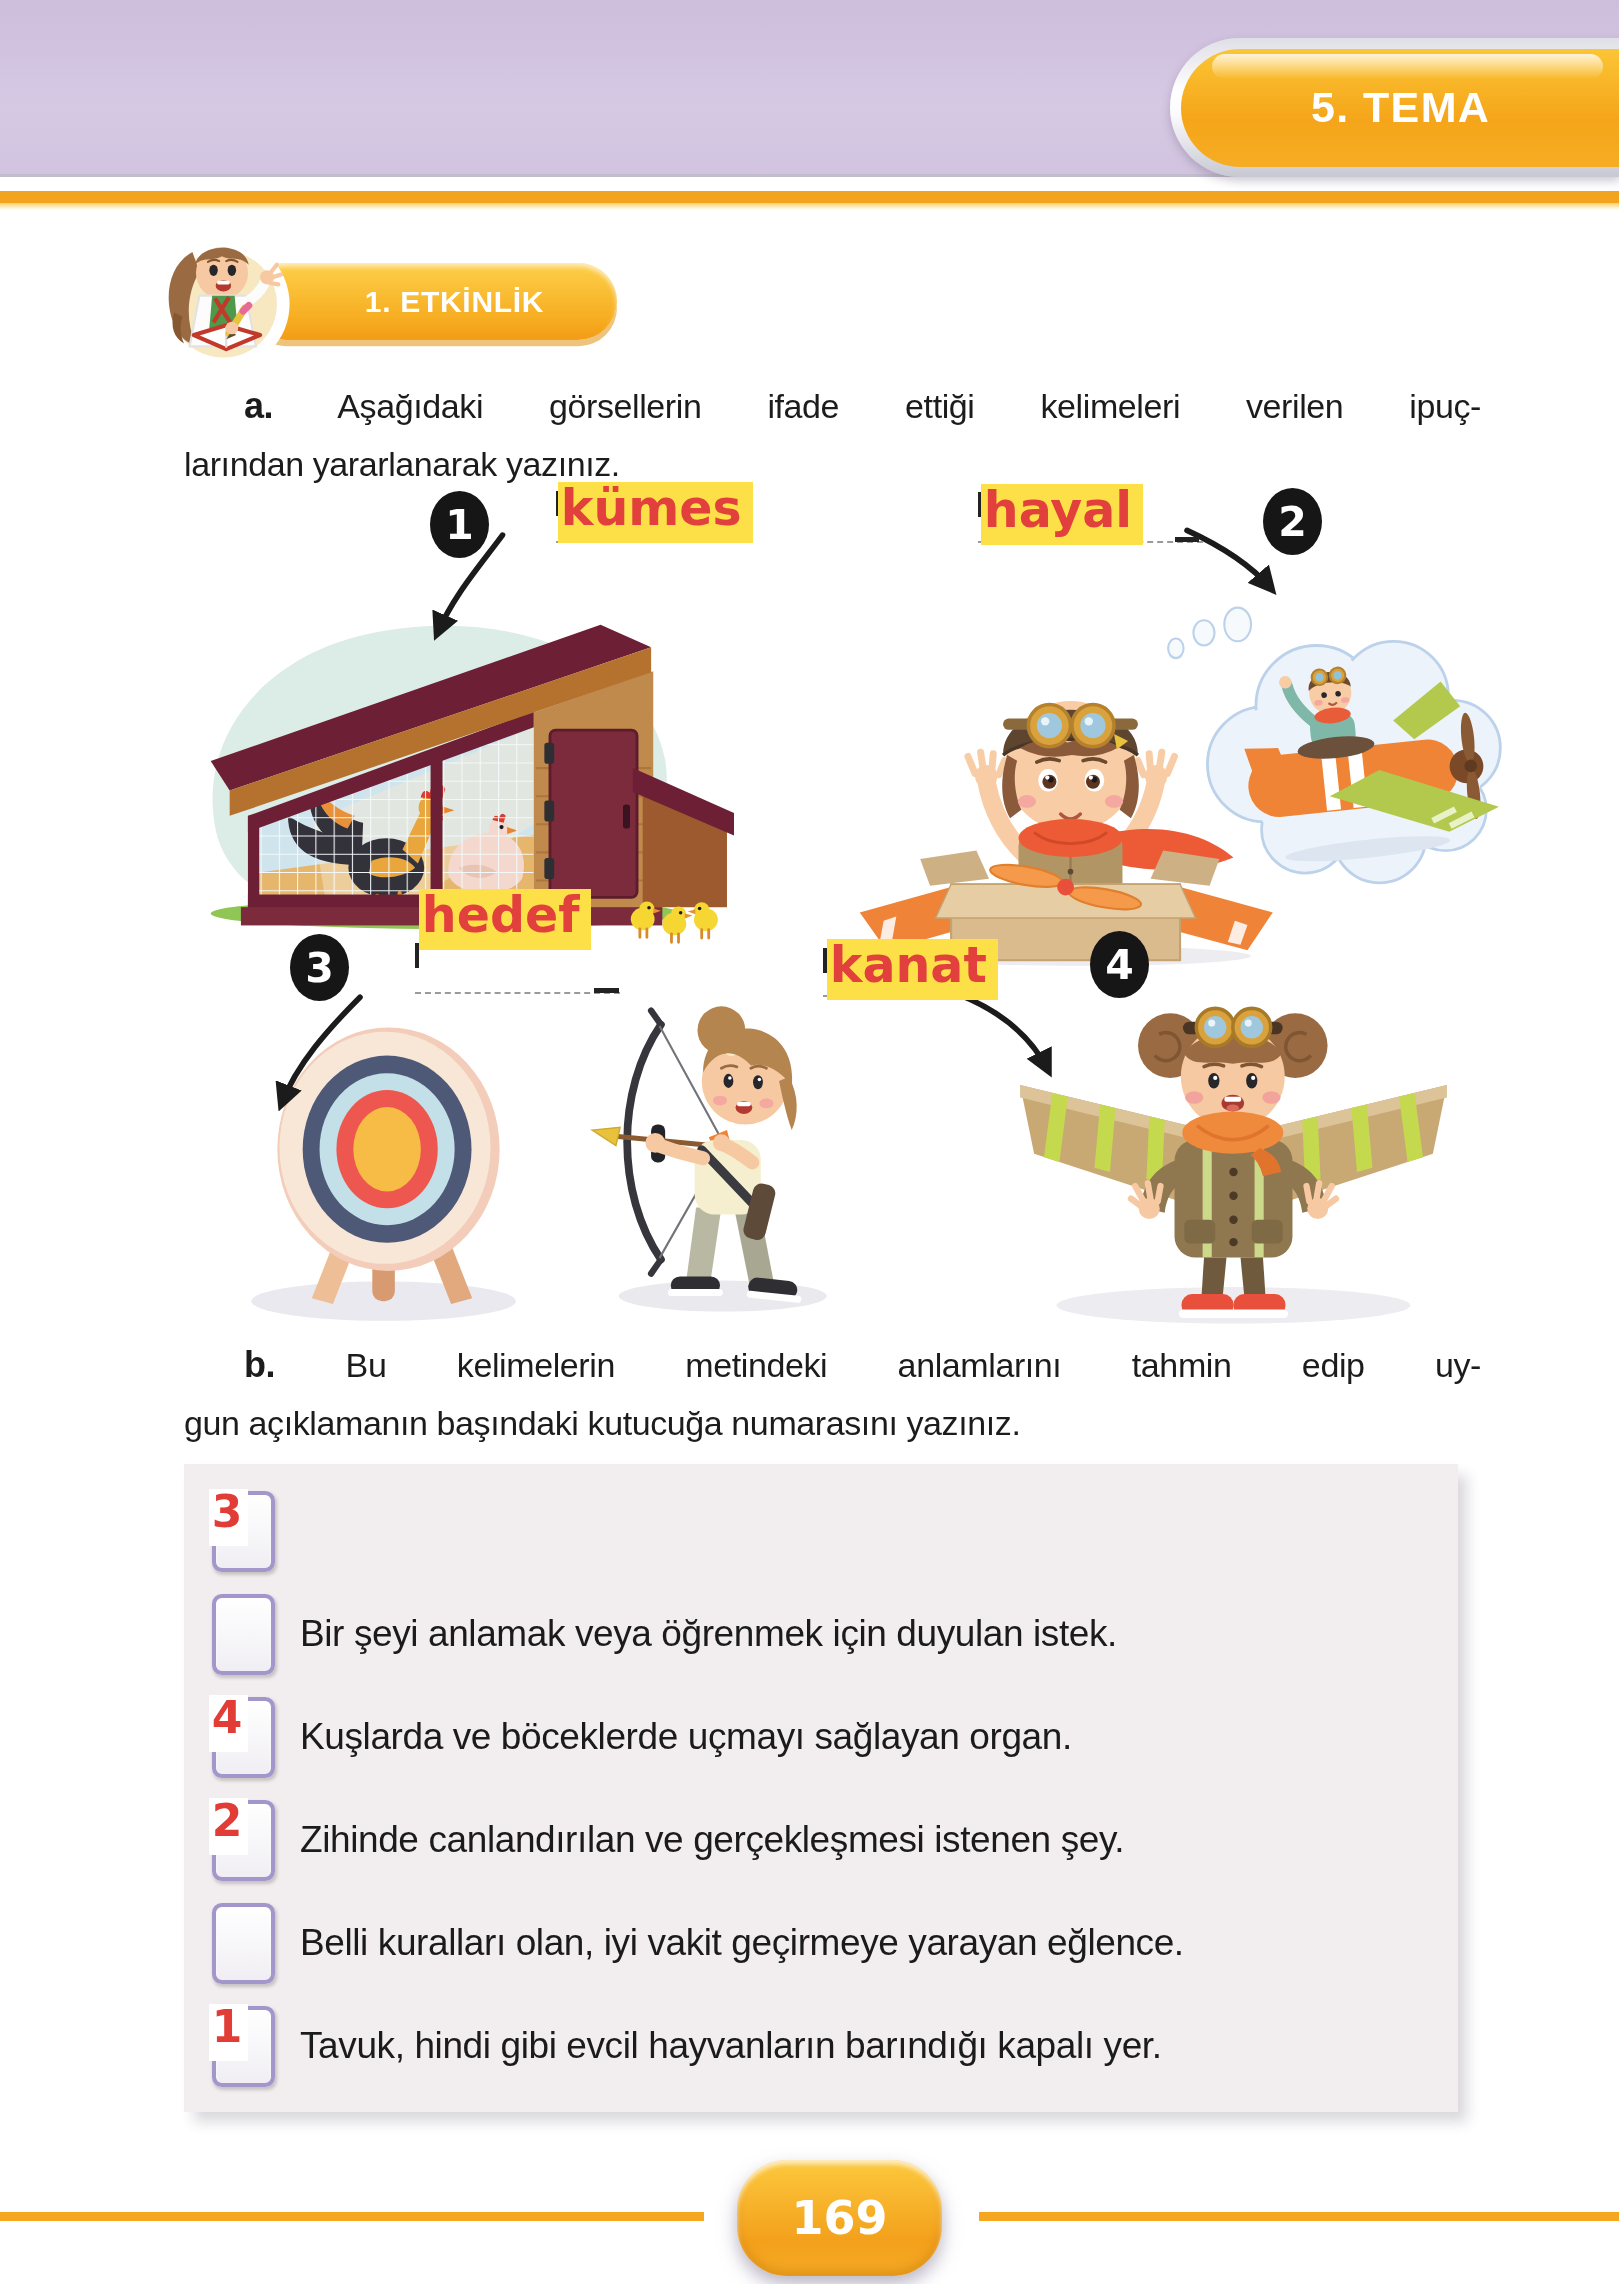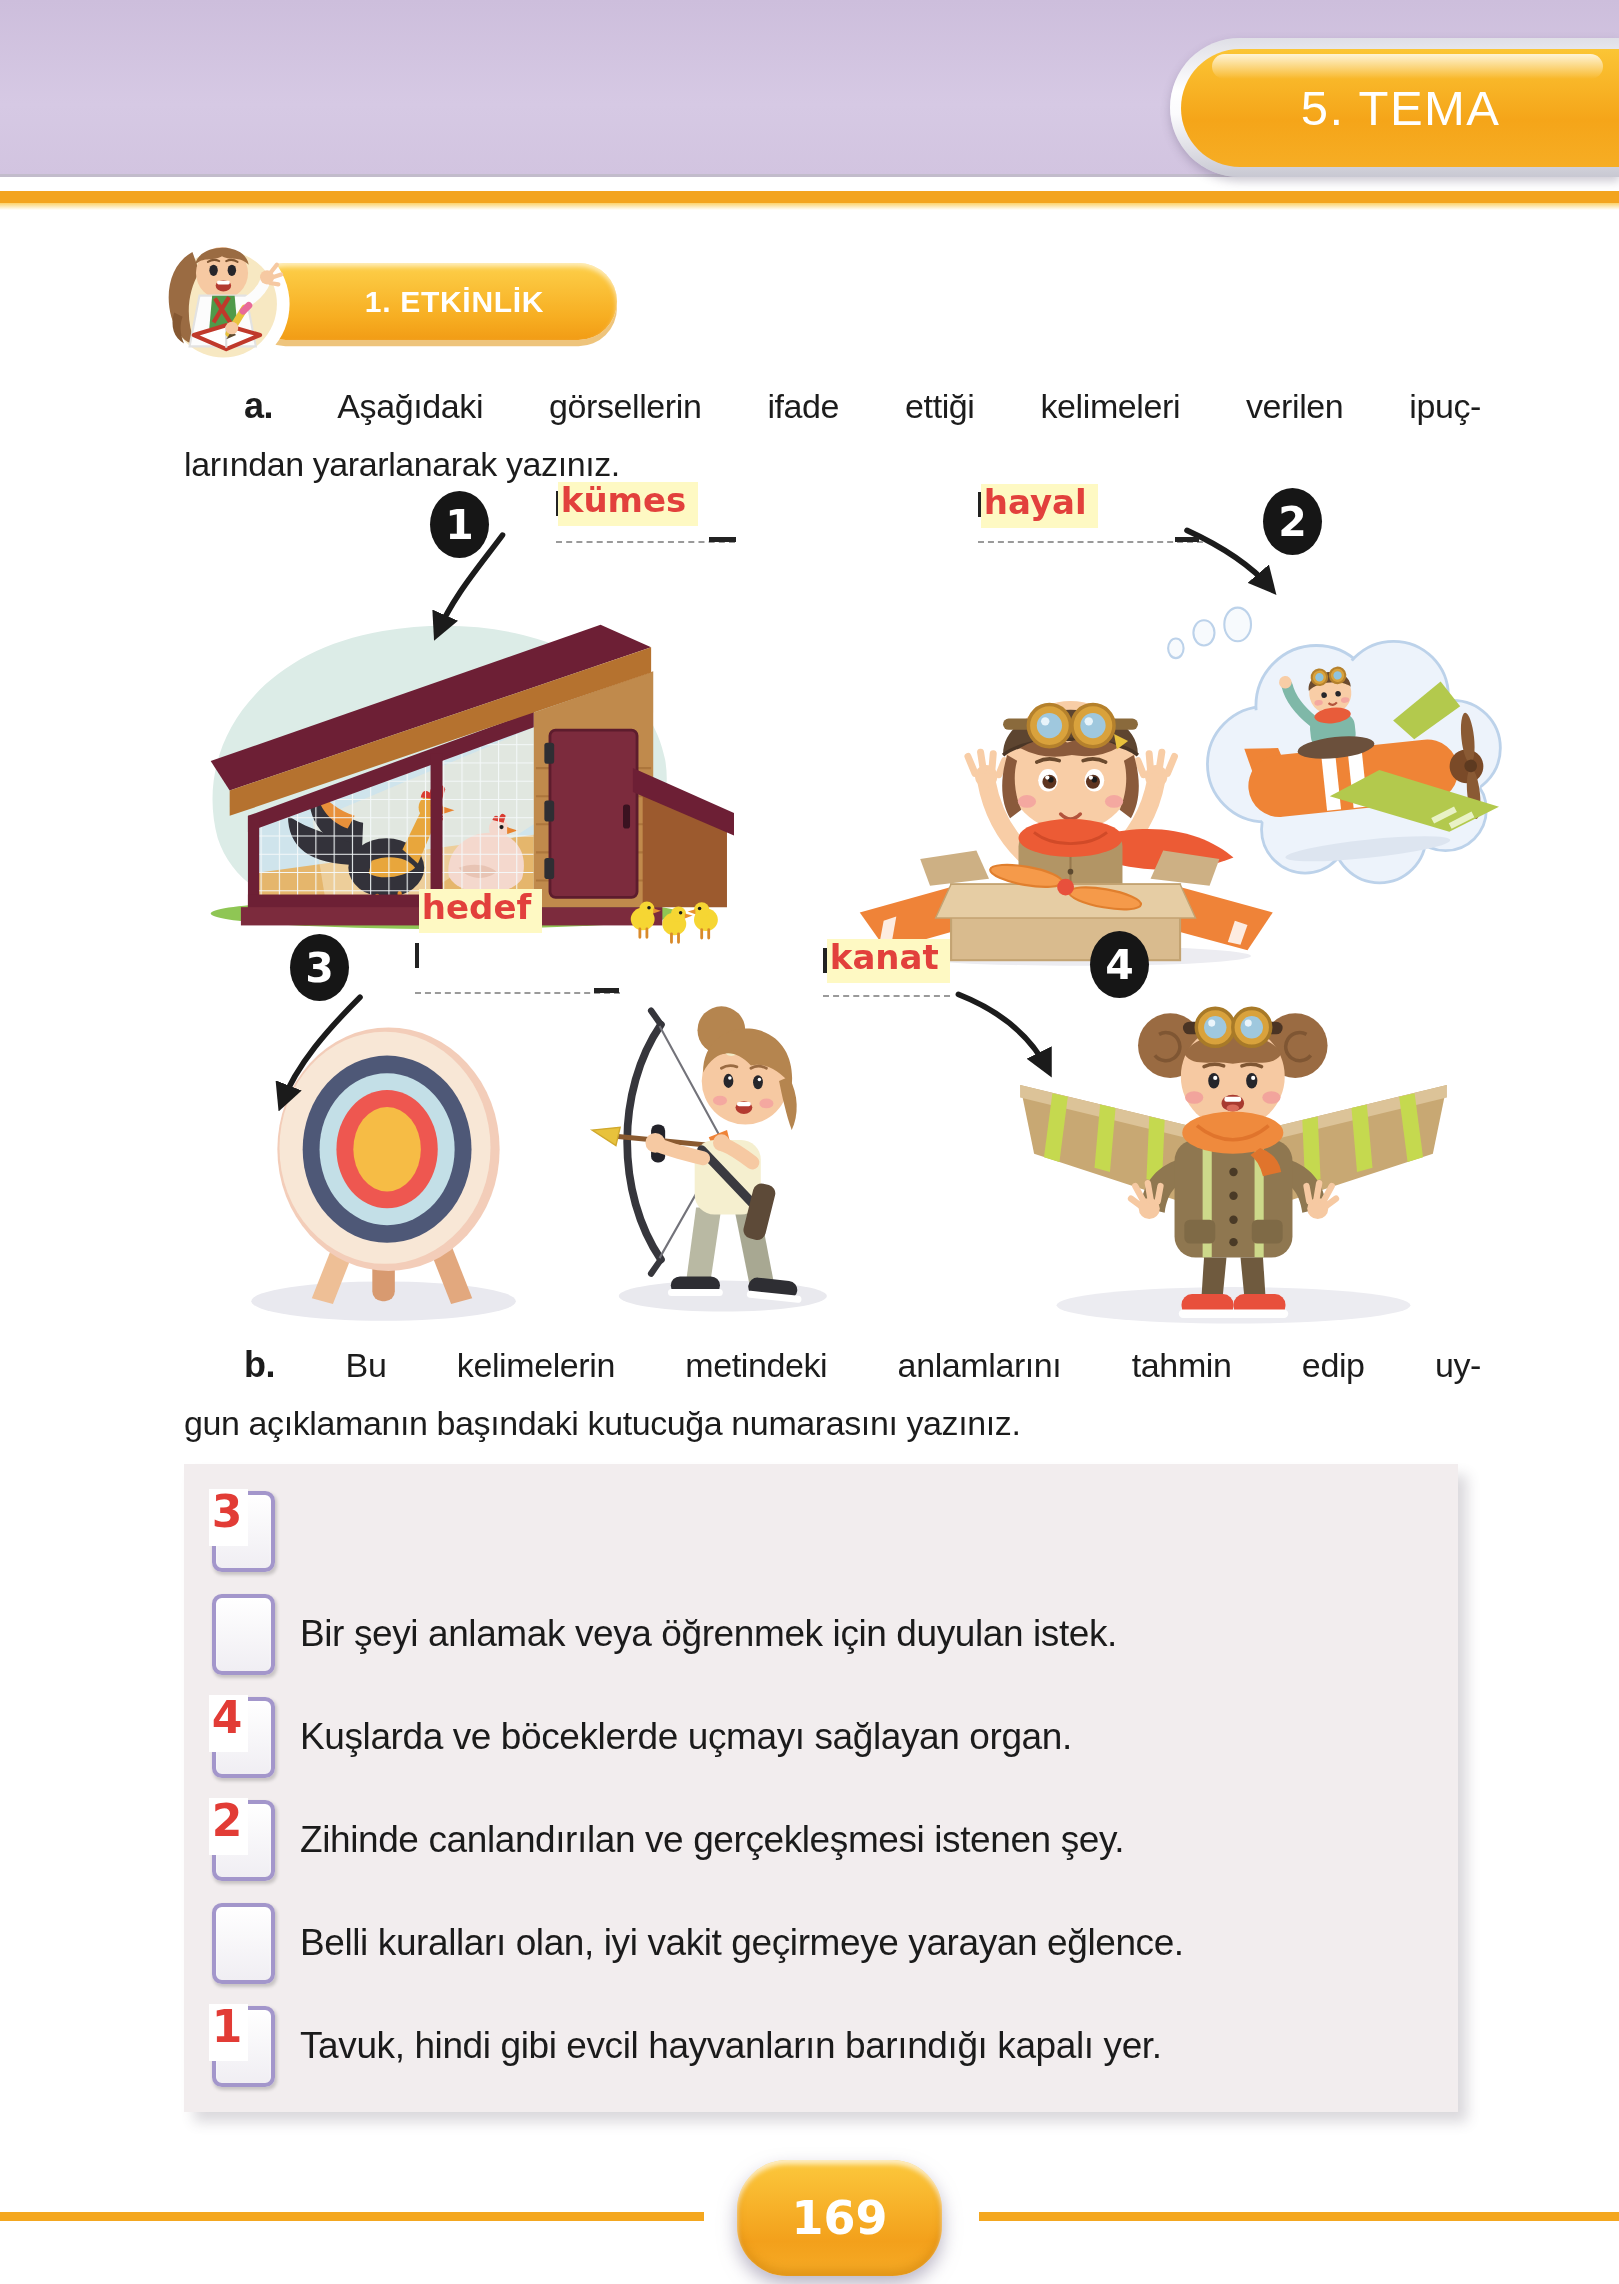--- a/index.html
+++ b/index.html
@@ -15,21 +15,21 @@
   .tema-outer{position:absolute;right:0;top:38px;width:450px;height:139px;
               border-radius:70px 0 0 70px;
               background:linear-gradient(180deg,#dfdfe6 0%,#ffffff 38%,#fbfbfd 55%,#c8c8d2 100%);
               box-shadow:0 4.2px 9.8px rgba(90,80,110,.3);}
   .tema-inner{position:absolute;left:11.2px;top:10.5px;right:0;bottom:10.5px;
               border-radius:59px 0 0 59px;overflow:hidden;
               background:linear-gradient(180deg,#fbc535 0%,#f5a519 60%,#f6ad24 100%);
               display:flex;align-items:center;justify-content:center;}
   .tema-inner::before{content:"";position:absolute;left:31px;right:17px;top:5.6px;height:25px;
               border-radius:15.5px;background:linear-gradient(180deg,rgba(255,255,255,.8),rgba(255,255,255,0));}
-  .tema-label{position:relative;color:#fff;font-weight:normal;font-size:49px;letter-spacing:1.4px;}
+  .tema-label{position:relative;color:#fff;font-weight:bold;font-size:43px;letter-spacing:1.4px;}
   
   .etk-pill{position:absolute;left:247px;top:263px;width:370px;height:77px;border-radius:39px;
             background:linear-gradient(180deg,#fdd04a 0%,#f7ae22 70%,#f29c15 100%);
             box-shadow:0 6.3px 0 rgba(224,148,16,.55), inset 0 3.5px 4.9px rgba(255,255,255,.65);
             display:flex;align-items:center;justify-content:center;}
   .etk-label{color:#fff;font-weight:bold;font-size:30px;letter-spacing:0.7px;padding-left:45px;}
   .mascot{position:absolute;left:153px;top:221px;width:138px;height:169px;}
   
   .para{position:absolute;left:184px;width:1297px;font-size:34px;line-height:58px;
         color:#1c1c1c;letter-spacing:-0.4px;}
@@ -38,22 +38,22 @@
   .pline2{display:block;text-align:left;}
   .ppfx{font-weight:bold;font-size:36px;}
   
   .fig{position:absolute;}
   .numdot{position:absolute;width:59px;height:67px;border-radius:50%;background:#161616;
           color:#fff;display:flex;align-items:center;justify-content:center;
           font-family:"DejaVu Sans",sans-serif;font-weight:bold;font-size:41px;}
   .blank{position:absolute;border-top:2.1px dashed #9a9a9a;height:0;}
   .tick{position:absolute;width:3.5px;height:25px;background:#222;}
   .dash{position:absolute;height:4.9px;background:#222;}
-  .answer{position:absolute;font-family:"DejaVu Sans",sans-serif;font-weight:bold;font-size:34px;
-          color:#e2403c;background:#fef9c3;padding:0 11.2px 7px 2.8px;line-height:1.1;}
+  .answer{position:absolute;font-family:"DejaVu Sans",sans-serif;font-weight:bold;font-size:49px;
+          color:#e2403c;background:#fde047;padding:0 11.2px 7px 2.8px;line-height:1.1;}
   .arrow{position:absolute;}
   
   .panel{position:absolute;left:184px;top:1464px;width:1274px;height:648px;background:#f2edee;
          box-shadow:9.8px 11.2px 12.7px rgba(70,60,80,.2);box-sizing:border-box;padding:15.5px 28px;}
   .def-row{display:flex;align-items:center;min-height:103px;}
   .def-box{position:relative;flex:0 0 auto;width:55px;height:73px;margin-right:25px;
            border:4.9px solid #a396cb;border-radius:9.8px;
            background:linear-gradient(180deg,#ffffff 0%,#f0eef3 100%);
            box-shadow:1.4px 2.1px 3.5px rgba(0,0,0,.18), inset 0 2.1px 2.8px rgba(255,255,255,.9);}
   .def-num{position:absolute;left:-7px;top:-5.6px;min-width:24px;padding:0 5.6px 11.2px 2.8px;

